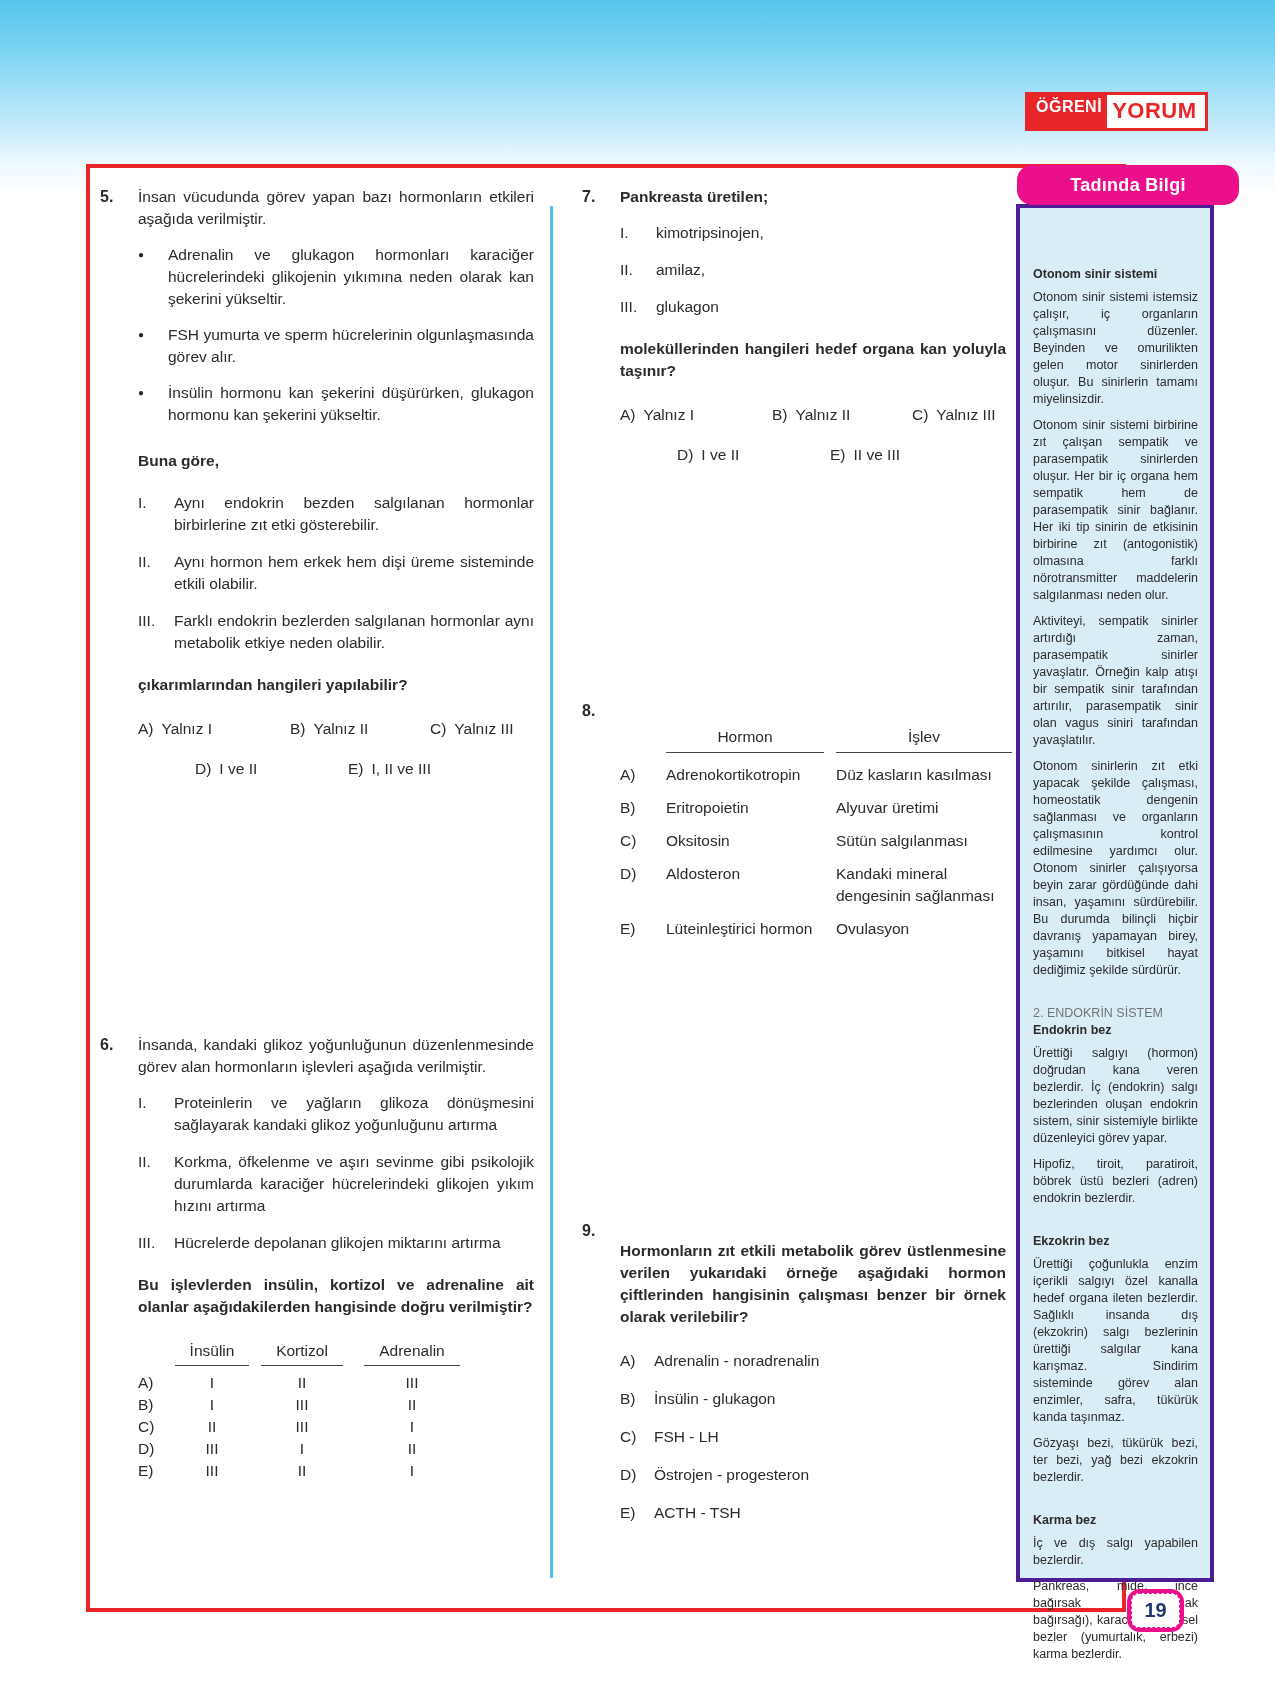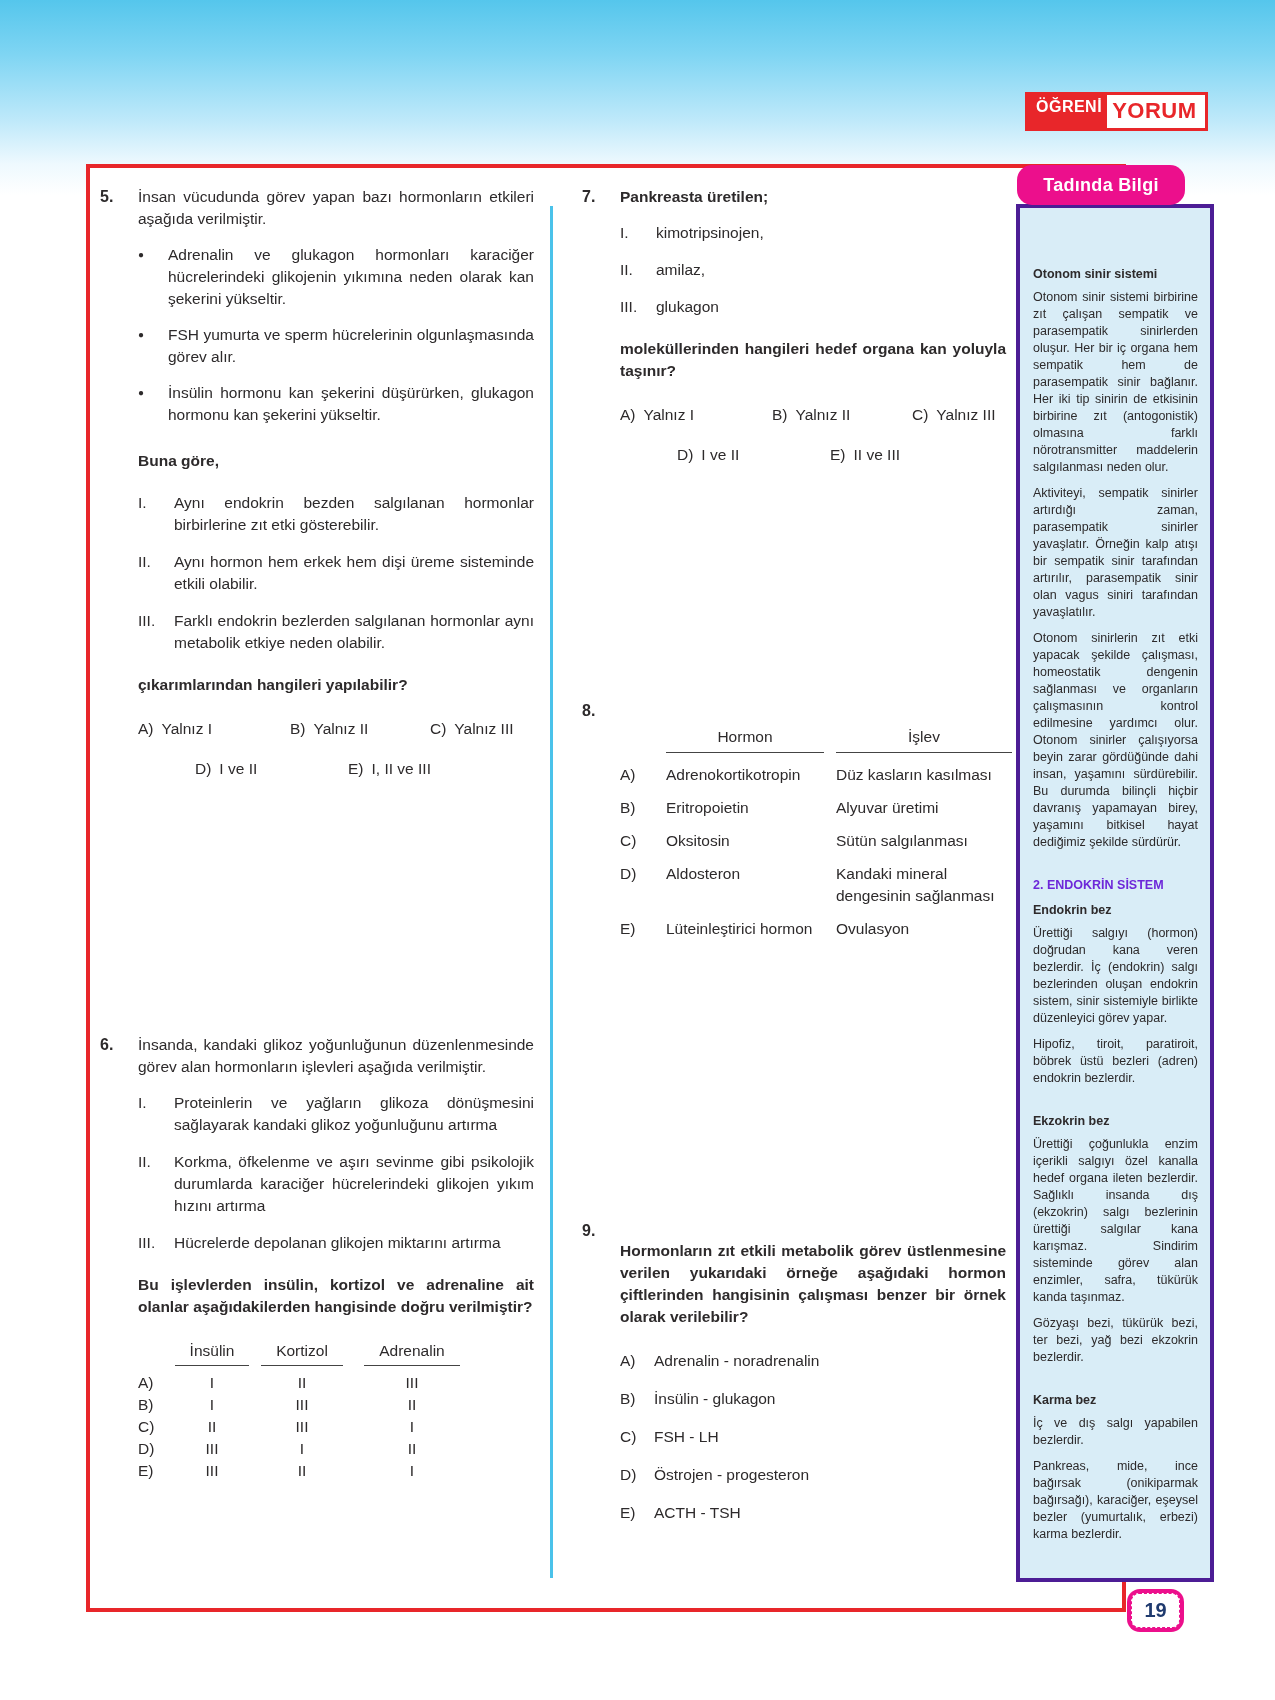--- a/index.html
+++ b/index.html
@@ -56,25 +56,25 @@
   
   .t8{display:grid;grid-template-columns:34px 158px 176px;column-gap:12px;row-gap:11px;margin-top:26px;text-align:left;}
   .t8 .th{text-align:center;border-bottom:1.5px solid #444;padding-bottom:4px;}
 
   
   .sidebar{position:absolute;left:1016px;top:204px;width:198px;height:1378px;box-sizing:border-box;
            border:4px solid #4c1d95;background:#d9edf7;padding:58px 12px 0 13px;z-index:2;
            font-size:12.5px;line-height:17px;}
   .sb-h{font-weight:bold;margin:0 0 6px;}
   .sb-p{margin:0 0 9px;text-align:justify;}
-  .sb-sec{color:#6d28d9;font-weight:bold;margin:26px 0 8px;}
+  .sb-sec{color:#737373;font-weight:normal;margin:26px 0 0;}
   .sb-sub{font-weight:bold;margin:0 0 6px;}
   .gap-lg{margin-top:26px;}
 
-  .pill{position:absolute;left:1017px;top:165px;width:168px;height:40px;background:#ec0f8c;border-radius:15px;
+  .pill{position:absolute;left:1017px;top:165px;width:222px;height:40px;background:#ec0f8c;border-radius:15px;
         color:#fff;font-weight:bold;font-size:18px;display:flex;align-items:center;justify-content:center;
         z-index:3;letter-spacing:.3px;}
 
   .badge{position:absolute;left:1127px;top:1589px;width:57px;height:43px;background:#ec0f8c;border-radius:13px;
          padding:4px;box-sizing:border-box;z-index:4;}
   .badge-inner{width:100%;height:100%;box-sizing:border-box;background:#fff;border-radius:8px;
                border:1px dashed #ec0f8c;display:flex;align-items:center;justify-content:center;
                font-weight:bold;font-size:20px;color:#1f3a6e;}
 </style>
 </head>
@@ -267,20 +267,21 @@
         <div class="vopt">
             <span class="opt-label">E)</span>
             <span>ACTH - TSH</span>
           </div>
       </div>
     </section>
   </div>
 
   <aside class="sidebar">
     <p class="sb-h">Otonom sinir sistemi</p>
+    <p class="sb-p">Otonom sinir sistemi istemsiz çalışır, iç organların çalışmasını düzenler. Beyinden ve omurilikten gelen motor sinirlerden oluşur. Bu sinirlerin tamamı miyelinsizdir.</p>
     <p class="sb-p">Otonom sinir sistemi birbirine zıt çalışan sempatik ve parasempatik sinirlerden oluşur. Her bir iç organa hem sempatik hem de parasempatik sinir bağlanır. Her iki tip sinirin de etkisinin birbirine zıt (antogonistik) olmasına farklı nörotransmitter maddelerin salgılanması neden olur.</p>
     <p class="sb-p">Aktiviteyi, sempatik sinirler artırdığı zaman, parasempatik sinirler yavaşlatır. Örneğin kalp atışı bir sempatik sinir tarafından artırılır, parasempatik sinir olan vagus siniri tarafından yavaşlatılır.</p>
     <p class="sb-p">Otonom sinirlerin zıt etki yapacak şekilde çalışması, homeostatik dengenin sağlanması ve organların çalışmasının kontrol edilmesine yardımcı olur. Otonom sinirler çalışıyorsa beyin zarar gördüğünde dahi insan, yaşamını sürdürebilir. Bu durumda bilinçli hiçbir davranış yapamayan birey, yaşamını bitkisel hayat dediğimiz şekilde sürdürür.</p>
     <p class="sb-sec">2.  ENDOKRİN SİSTEM</p>
     <p class="sb-sub">Endokrin bez</p>
     <p class="sb-p">Ürettiği salgıyı (hormon) doğrudan kana veren bezlerdir. İç (endokrin) salgı bezlerinden oluşan endokrin sistem, sinir sistemiyle birlikte düzenleyici görev yapar.</p>
     <p class="sb-p">Hipofiz, tiroit, paratiroit, böbrek üstü bezleri (adren) endokrin bezlerdir.</p>
     <p class="sb-sub gap-lg">Ekzokrin bez</p>
     <p class="sb-p">Ürettiği çoğunlukla enzim içerikli salgıyı özel kanalla hedef organa ileten bezlerdir. Sağlıklı insanda dış (ekzokrin) salgı bezlerinin ürettiği salgılar kana karışmaz. Sindirim sisteminde görev alan enzimler, safra, tükürük kanda taşınmaz.</p>
     <p class="sb-p">Gözyaşı bezi, tükürük bezi, ter bezi, yağ bezi ekzokrin bezlerdir.</p>

